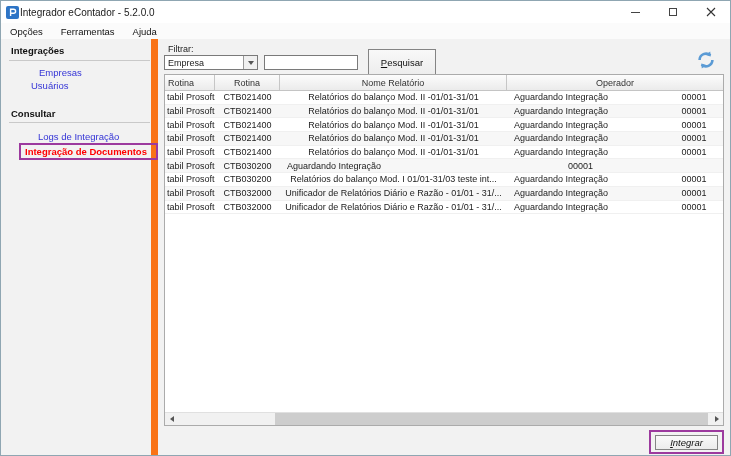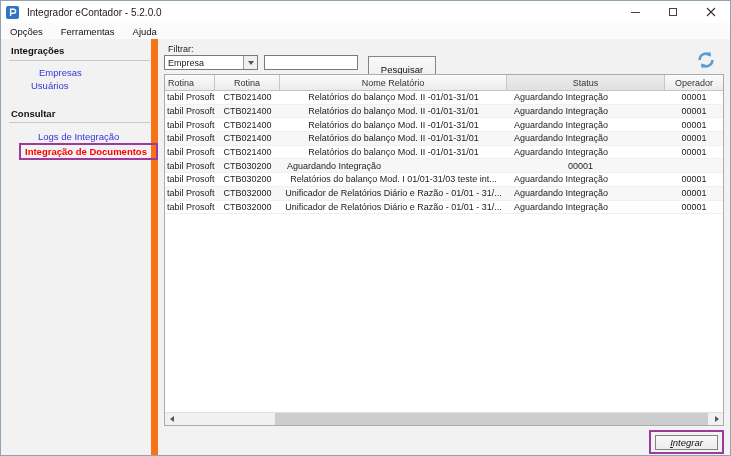--- a/index.html
+++ b/index.html
@@ -3,21 +3,21 @@
 <meta charset="utf-8">
 <style>
   html,body{margin:0;padding:0;background:#fff;}
   .window{position:relative;width:731px;height:456px;box-sizing:border-box;
     background:#f2f2f2;border:1px solid #8fa6b2;overflow:hidden;
     font-family:"Liberation Sans",sans-serif;color:#222;}
   
   .titlebar{position:absolute;left:0;top:0;right:0;height:22px;background:#fff;
     display:flex;align-items:center;}
   .app-icon{margin-left:5px;width:13px;height:13px;flex:0 0 auto;}
-  .title-text{margin-left:8px;font-size:10px;color:#1a1a1a;white-space:nowrap;}
+  .title-text{margin-left:1px;font-size:10px;color:#1a1a1a;white-space:nowrap;}
   .win-controls{position:absolute;right:0;top:0;height:22px;display:flex;}
   .win-btn{width:38px;height:22px;display:flex;align-items:center;justify-content:center;cursor:default;}
   .min-glyph{width:9px;height:1px;background:#444;display:block;}
   .max-glyph{width:8px;height:8px;border:1px solid #444;display:block;box-sizing:border-box;}
   
   .menubar{position:absolute;left:0;top:22px;right:0;height:16px;background:#fbfbfb;
     border-bottom:1px solid #e4e4e4;display:flex;align-items:center;font-size:9.5px;color:#111;}
   .menu-item{padding:0 9px;height:100%;display:flex;align-items:center;}
   
   .sidebar{position:absolute;left:0;top:38px;bottom:0;width:157px;background:#f2f2f2;
@@ -37,21 +37,21 @@
   .combo-arrow-box{width:13px;height:100%;border-left:1px solid #999;background:#f0f0f0;
     display:flex;align-items:center;justify-content:center;}
   .tri-down{width:0;height:0;border-left:3px solid transparent;border-right:3px solid transparent;
     border-top:4px solid #555;}
   .filter-input{position:absolute;left:106px;top:16px;width:94px;height:15px;box-sizing:border-box;
     border:1px solid #7a7a7a;background:#fff;font-size:9px;padding:0 3px;outline:none;
     font-family:"Liberation Sans",sans-serif;}
   .btn{background:linear-gradient(#f9f9f9,#ececec);border:1px solid #848484;box-sizing:border-box;
     font-size:9.5px;color:#111;display:flex;align-items:center;justify-content:center;cursor:default;
     font-family:"Liberation Sans",sans-serif;}
-  .search-btn{position:absolute;left:210px;top:17px;width:68px;height:27px;}
+  .search-btn{position:absolute;left:210px;top:10px;width:68px;height:27px;}
   .btn-label{display:block;}
   .btn-label::first-letter{text-decoration:underline;}
   .refresh-btn{position:absolute;left:538px;top:11px;width:20px;height:20px;cursor:pointer;}
   
   .grid{position:absolute;left:6px;top:35px;width:560px;height:352px;background:#fff;
     border:1px solid #ababab;box-sizing:border-box;overflow:hidden;}
   .ghead{display:flex;height:15px;border-bottom:1px solid #c4c4c4;font-size:9px;color:#333;}
   .hcell{background:linear-gradient(#fcfcfc,#ebebeb);border-right:1px solid #c6c6c6;
     box-sizing:border-box;display:flex;align-items:center;justify-content:center;
     white-space:nowrap;overflow:hidden;}
@@ -157,21 +157,20 @@
         <path d="M14.2 1.4 l0.6 5.2 -5 -1.6 z" fill="#5b9bd5"></path>
         <path d="M5.8 18.6 l-0.6 -5.2 5 1.6 z" fill="#5b9bd5"></path>
       </svg>
     </div>
 
     <div class="grid">
       <div class="ghead">
         <div class="hcell c0">Rotina</div>
         <div class="hcell c1">Rotina</div>
         <div class="hcell c2">Nome Relatório</div>
-        <div class="hcell c3">Status</div>
         <div class="hcell c4">Operador</div>
       </div>
       <div class="gbody">
           <div class="trow">
             <div class="tcell c0">tabil Prosoft</div>
             <div class="tcell c1">CTB021400</div>
             <div class="tcell c2">Relatórios do balanço Mod. II -01/01-31/01</div>
             <div class="tcell c3">Aguardando Integração</div>
             <div class="tcell c4">00001</div>
           </div>

